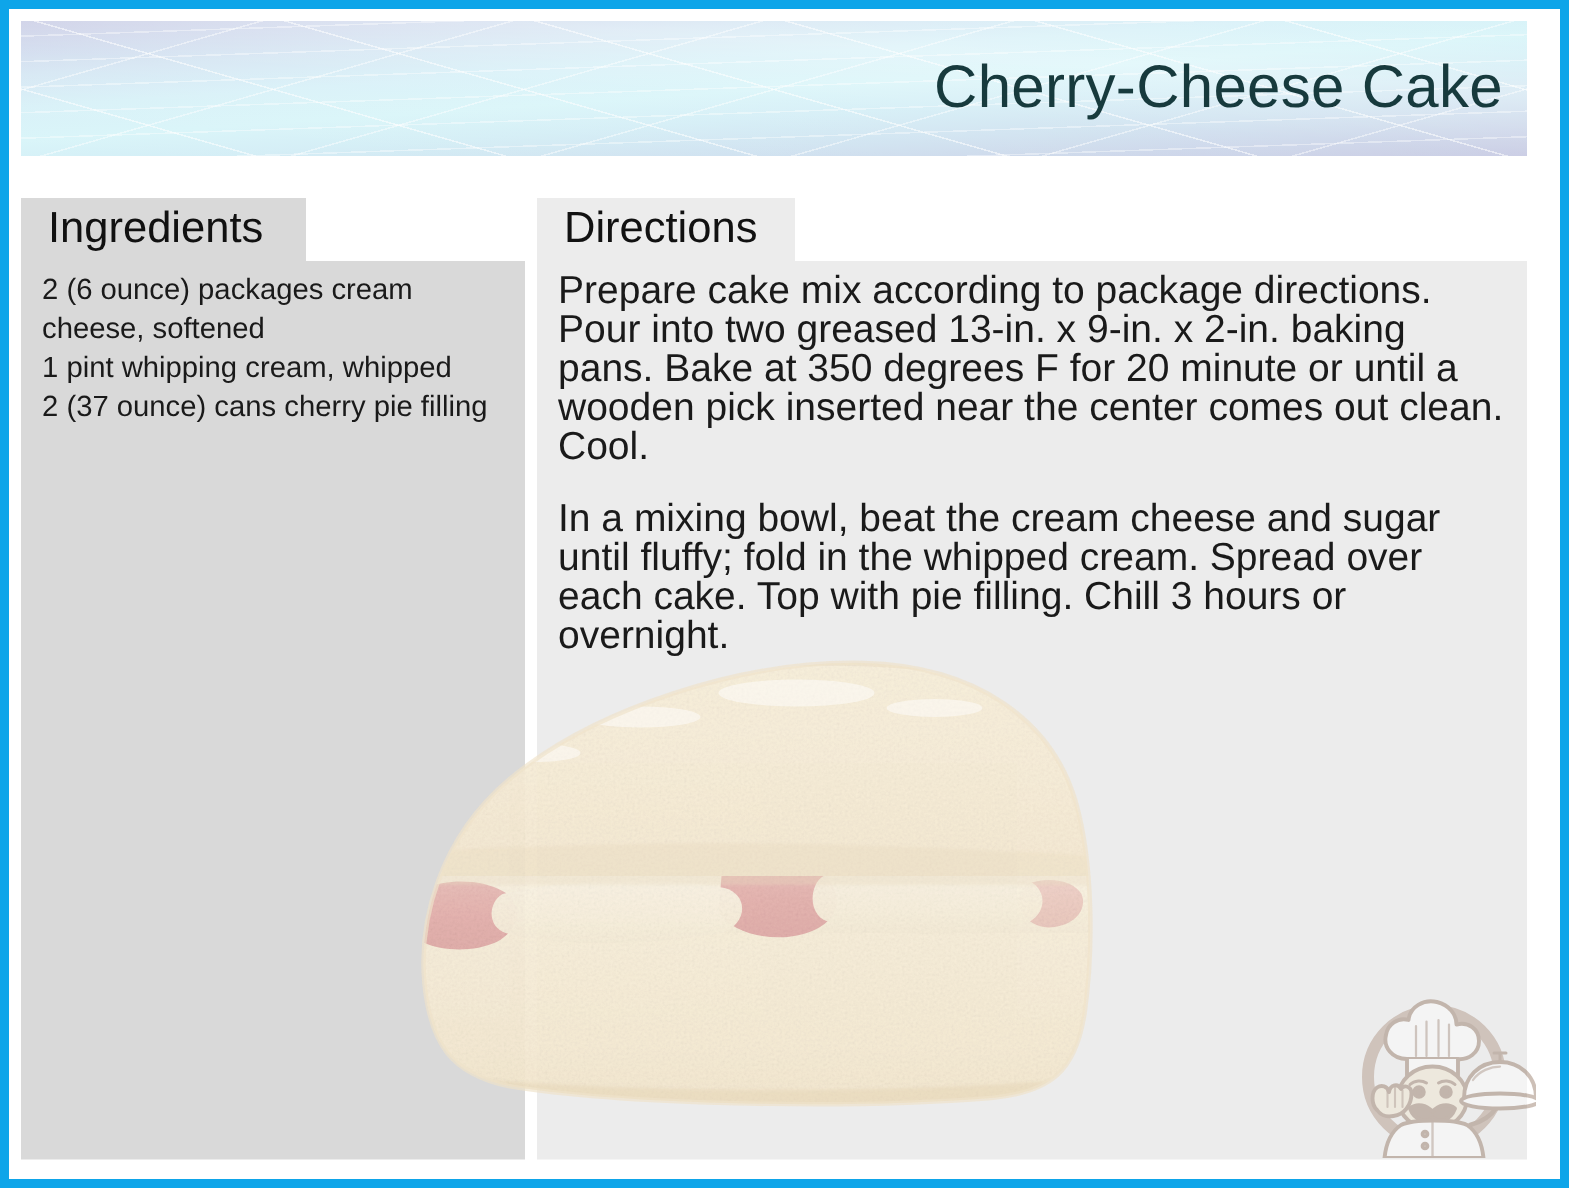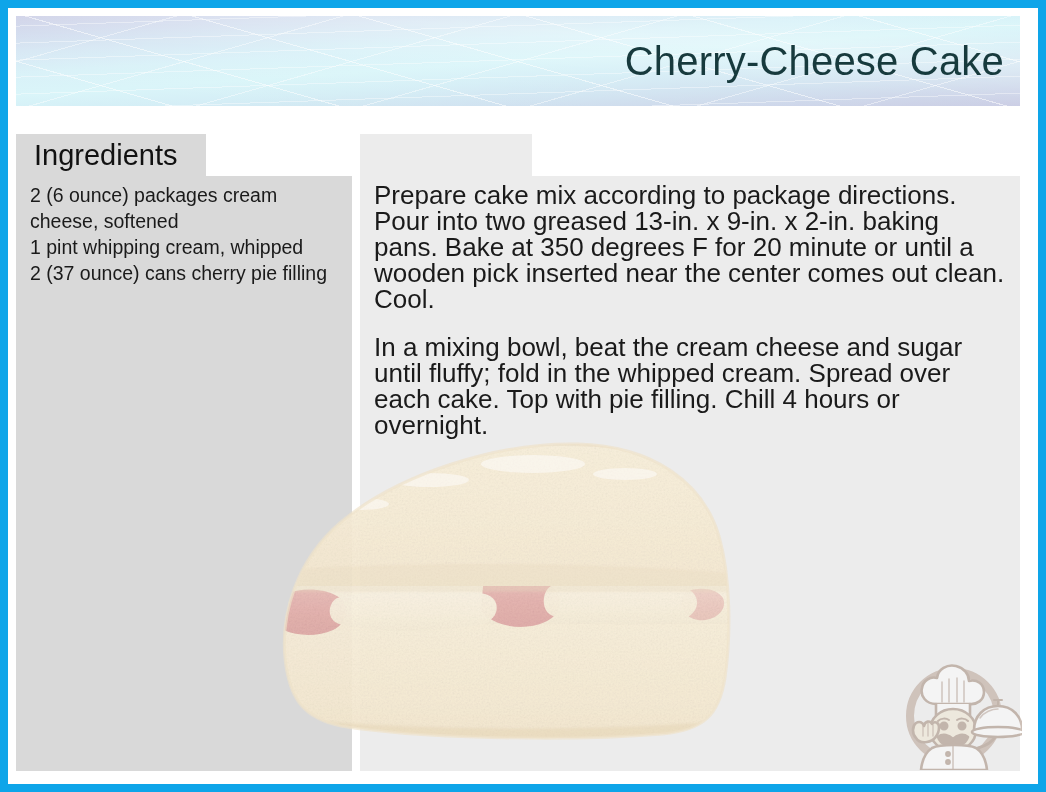--- a/index.html
+++ b/index.html
@@ -7,21 +7,21 @@
     margin: 0;
     padding: 0;
     background: #ffffff;
   }
   #card {
     position: relative;
     width: 1046px;
     height: 792px;
     background: #ffffff;
     box-sizing: border-box;
-    border: 8px solid #0ea5e9;
+    border: 6px solid #0ea5e9;
     overflow: hidden;
     font-family: "Liberation Sans", sans-serif;
   }
   
   #banner {
     position: absolute;
     left: 8px;
     top: 8px;
     width: 1004px;
     height: 90px;
@@ -199,25 +199,26 @@
         <div class="ing-line">1 pint whipping cream, whipped</div>
         <div class="ing-line">2 (37 ounce) cans cherry pie filling</div>
       </div>
     </div>
   </div>
 
   <div id="directions-panel" class="panel">
     <div class="tab-gap"></div>
     <div class="section-tab">
       <div class="tab-fill"></div>
+      <div class="section-heading">Directions</div>
     </div>
     <div class="panel-body">
       <div id="directions-body">
         <p>Prepare cake mix according to package directions. Pour into two greased 13-in. x 9-in. x 2-in. baking pans. Bake at 350 degrees F for 20 minute or until a wooden pick inserted near the center comes out clean. Cool.</p>
-        <p>In a mixing bowl, beat the cream cheese and sugar until fluffy; fold in the whipped cream. Spread over each cake. Top with pie filling. Chill 4 hours or overnight.</p>
+        <p>In a mixing bowl, beat the cream cheese and sugar until fluffy; fold in the whipped cream. Spread over each cake. Top with pie filling. Chill 3 hours or overnight.</p>
       </div>
     </div>
   </div>
 
   <svg id="cake-photo" viewBox="0 0 530 400">
     <defs>
       <linearGradient id="crustTop" x1="0" y1="0" x2="0" y2="1">
         <stop offset="0%" stop-color="#e8d3b2"></stop>
         <stop offset="45%" stop-color="#f0ddbf"></stop>
         <stop offset="100%" stop-color="#f6ebd6"></stop>

